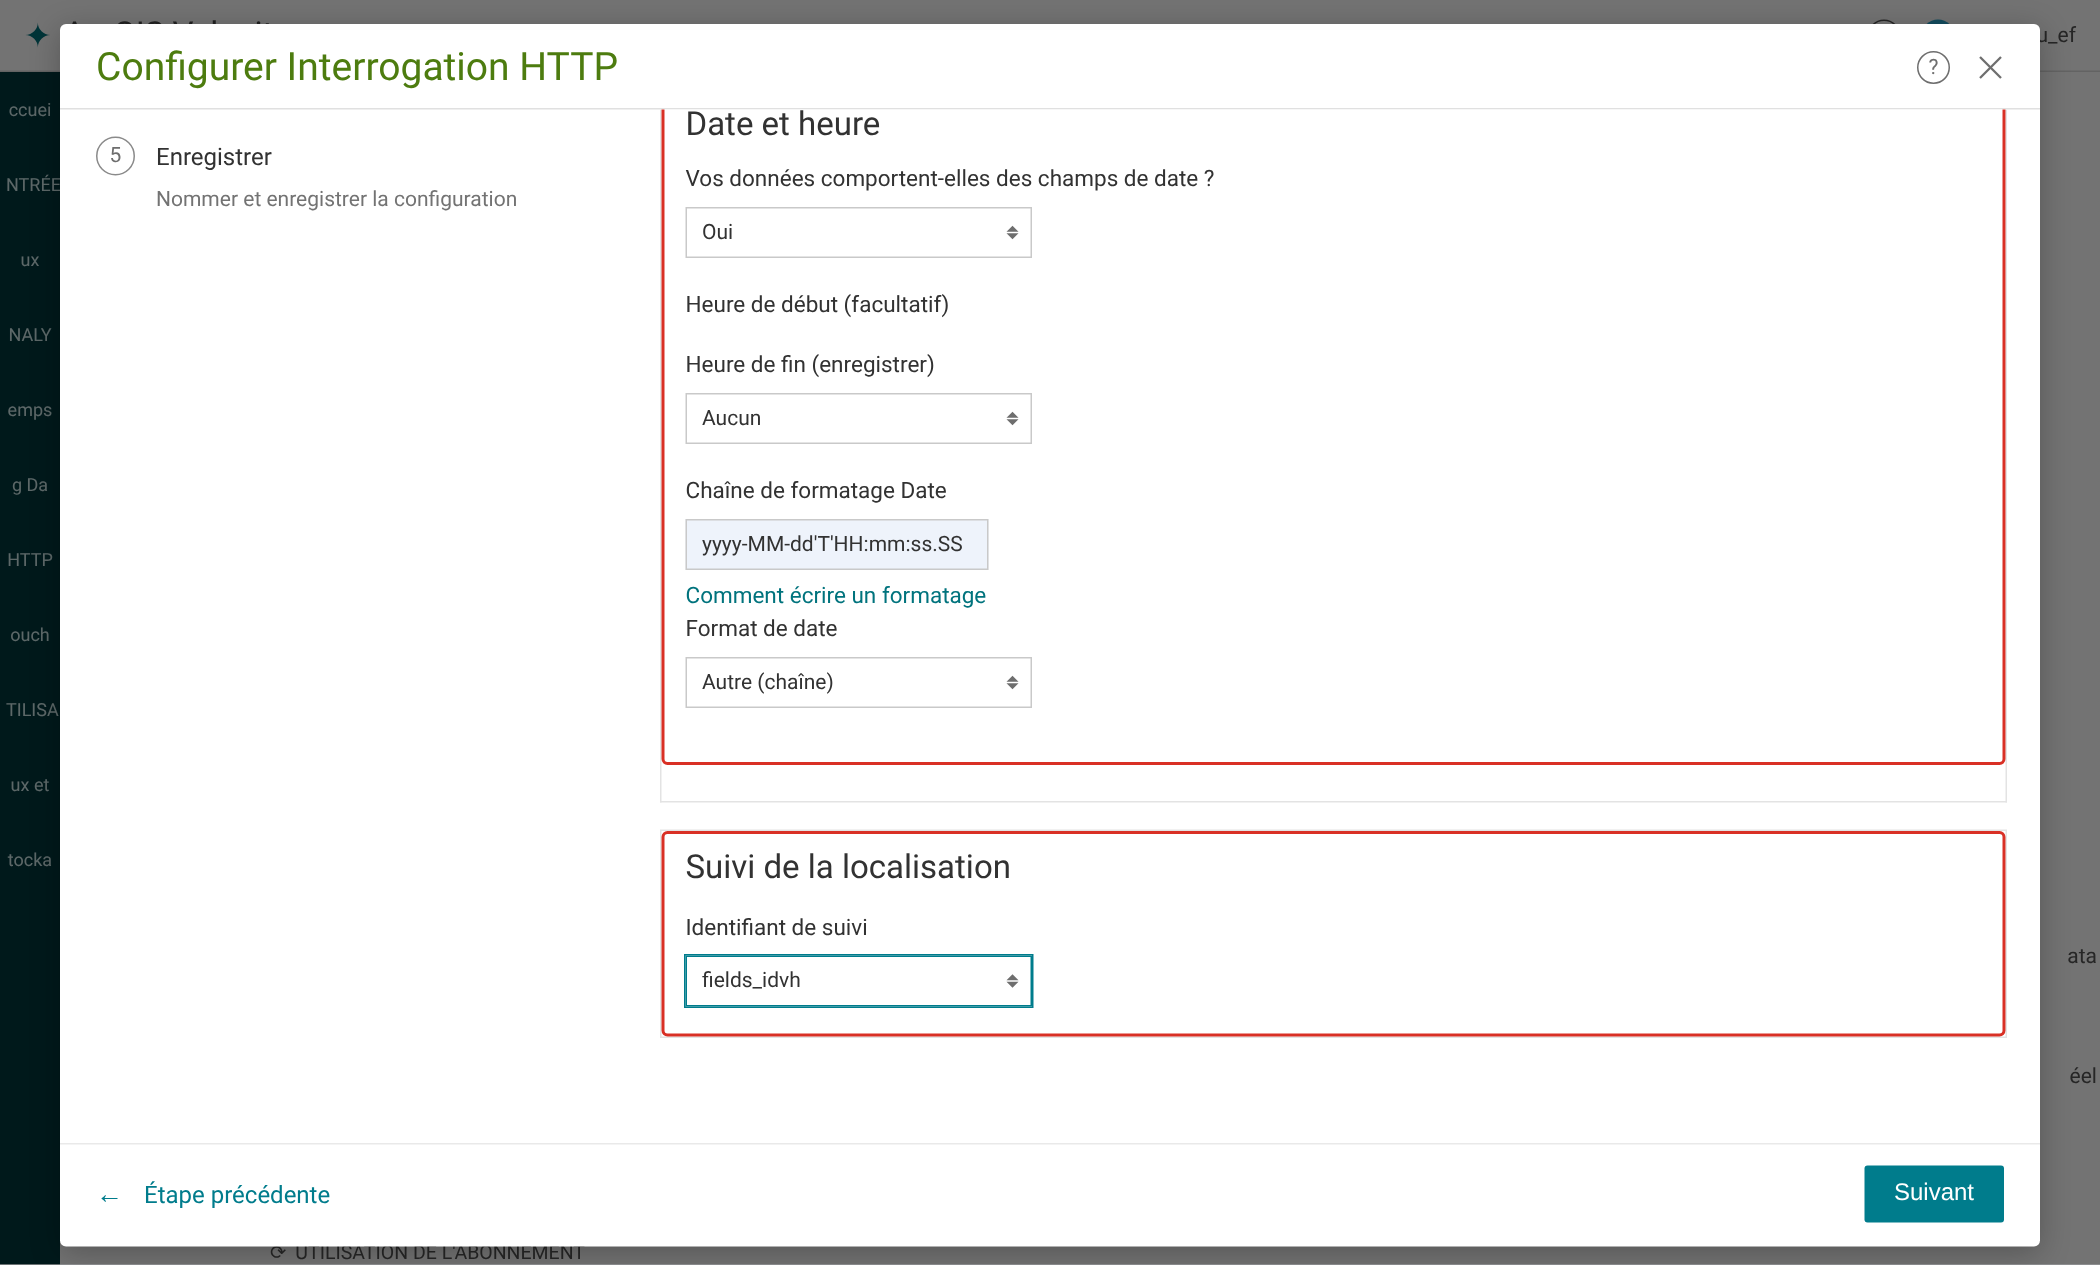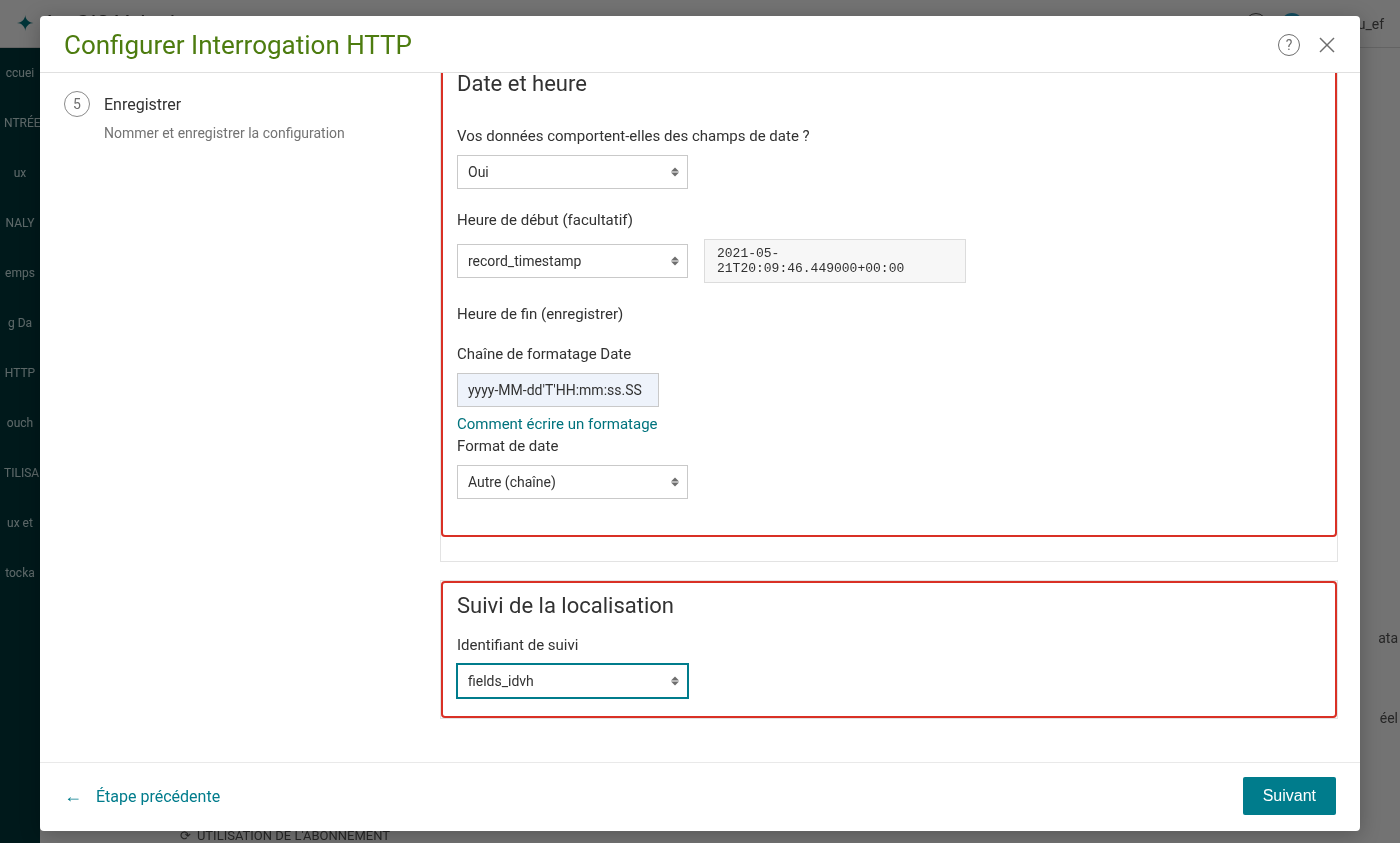--- a/index.html
+++ b/index.html
@@ -140,21 +140,21 @@
   }
   .highlight {
     border: 2.5px solid #d93025;
     border-radius: 4px;
     padding: 0 14px 14px 14px;
   }
   .section1 { margin-top: -6px; }
   .section-title-cut {
     font-size: 22px;
     color: #323232;
-    margin-bottom: 31px;
+    margin-bottom: 14px;
     margin-top: 2px;
   }
   .field-block { margin-bottom: 22px; }
   .field-label {
     font-size: 15px;
     color: #323232;
     margin-bottom: 10px;
   }
   .select-row { display:flex; gap:16px; align-items:center; }
   .select {
@@ -322,34 +322,31 @@
               <span>Oui</span>
               <span class="caret">
                   <span class="up"></span>
                   <span class="down"></span>
                 </span>
             </div>
           </div>
 
           <div class="field-block">
             <div class="field-label">Heure de début (facultatif)</div>
-            <div class="select-row">
-              <div class="select">
-                <span>record_timestamp</span>
-                <span class="caret">
-                    <span class="up"></span>
-                    <span class="down"></span>
-                  </span>
-              </div>
-              <div class="preview-box">2021-05-21T20:09:46.449000+00:00</div>
-            </div>
           </div>
 
           <div class="field-block">
             <div class="field-label">Heure de fin (enregistrer)</div>
+            <div class="select">
+              <span>Aucun</span>
+              <span class="caret">
+                  <span class="up"></span>
+                  <span class="down"></span>
+                </span>
+            </div>
           </div>
 
           <div class="field-block" style="margin-bottom:4px;">
             <div class="field-label">Chaîne de formatage Date</div>
             <div class="text-input">
               <span>yyyy-MM-dd'T'HH:mm:ss.SS</span>
             </div>
             <div class="link">Comment écrire un formatage</div>
           </div>
 

